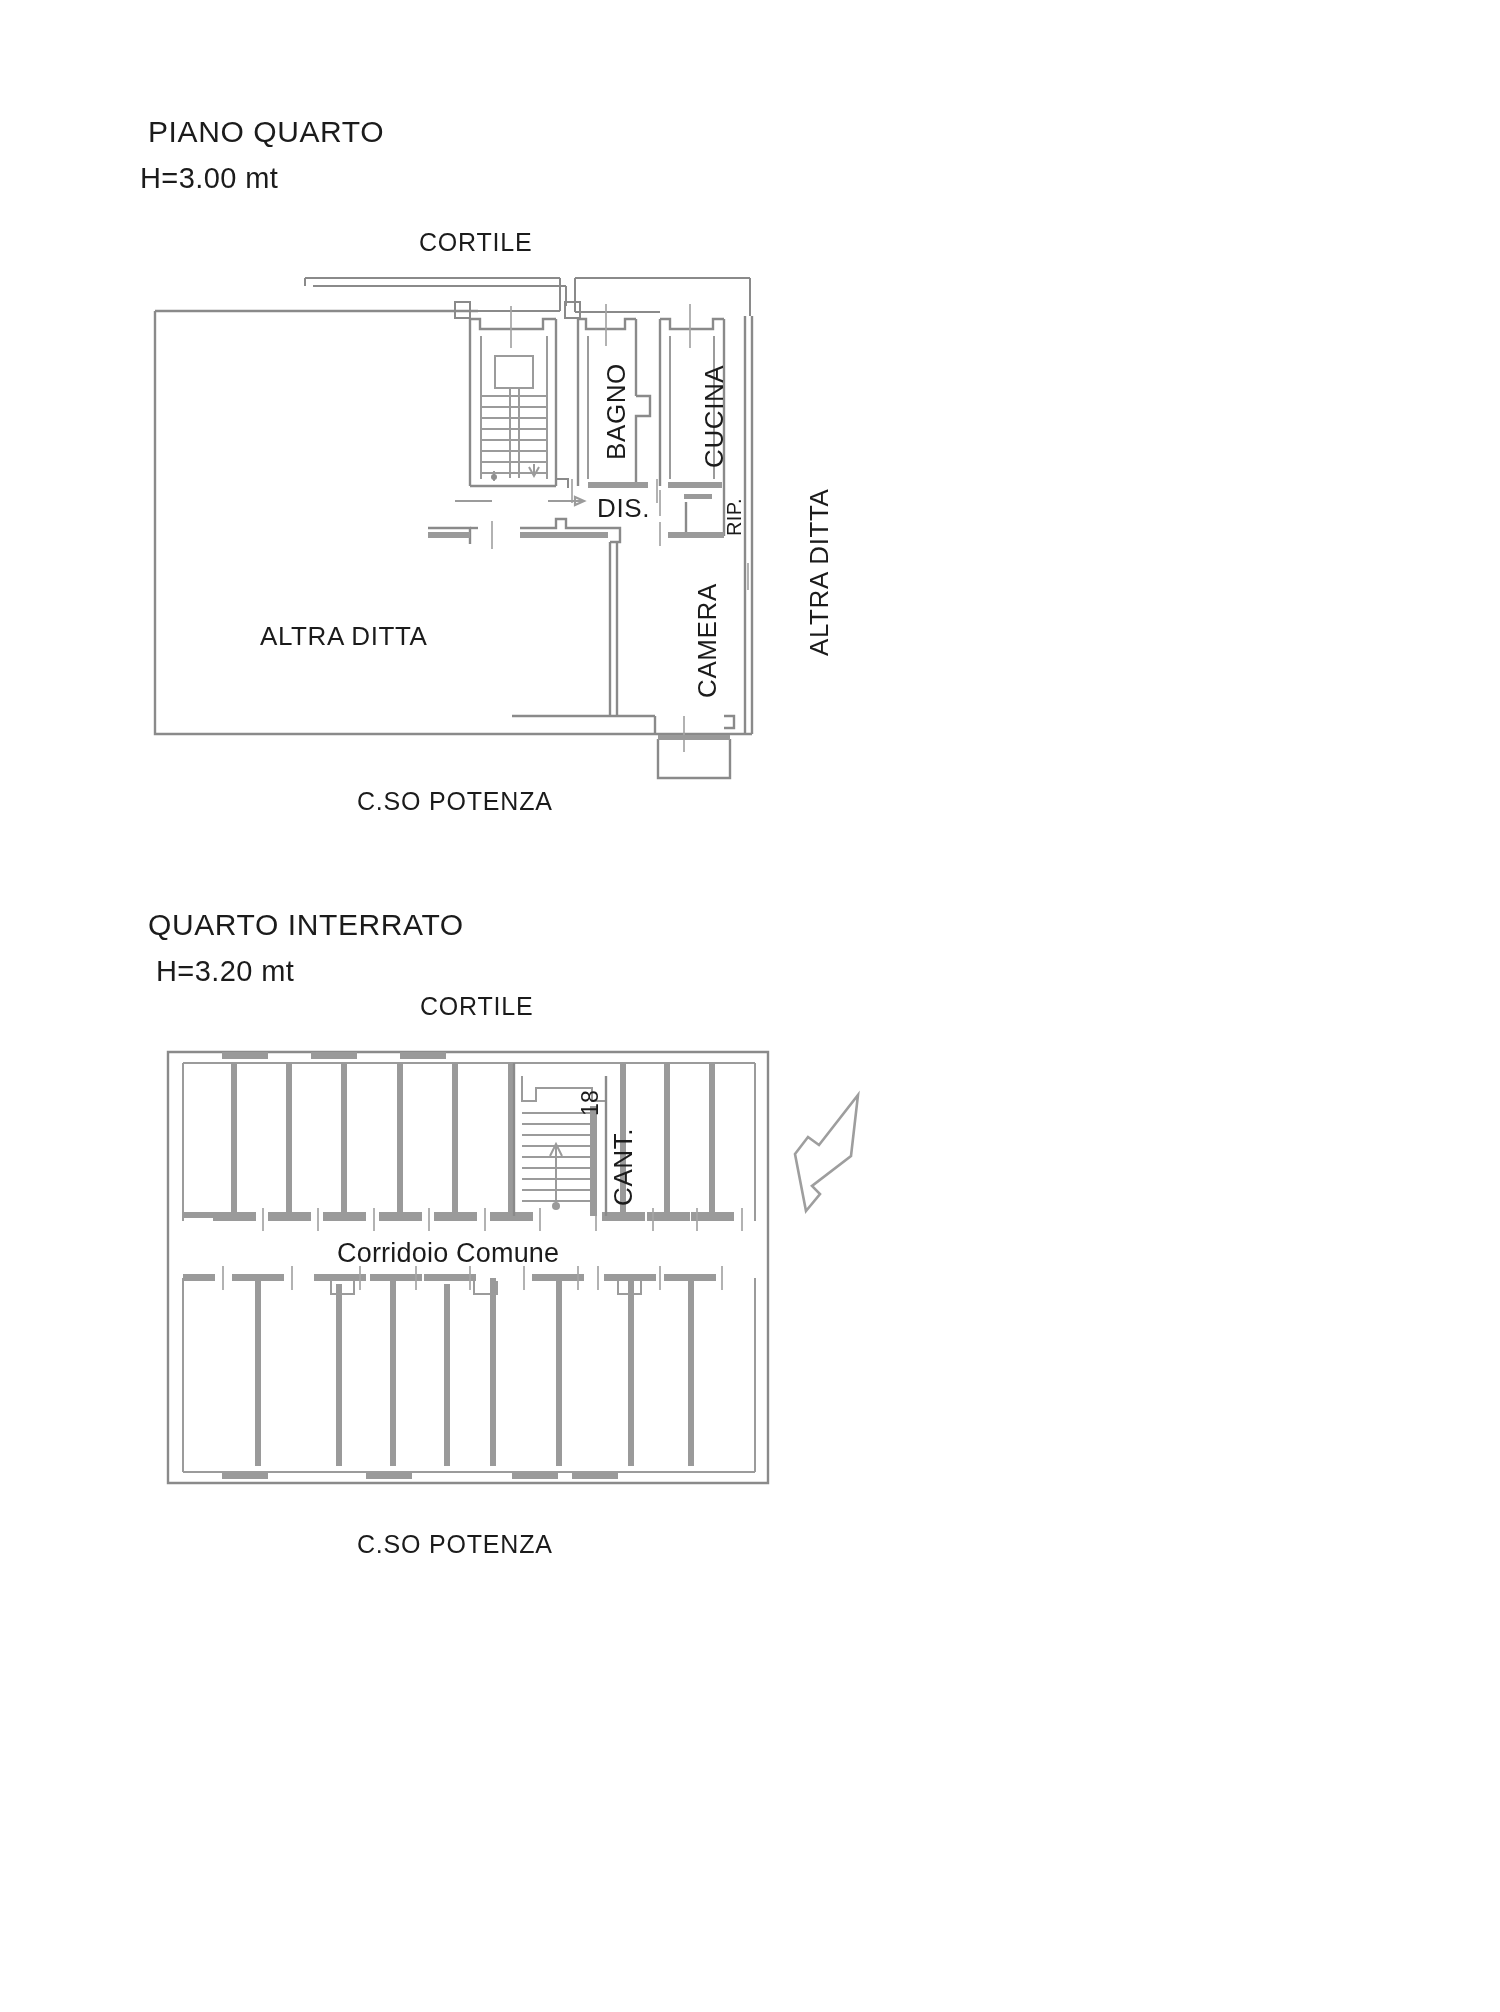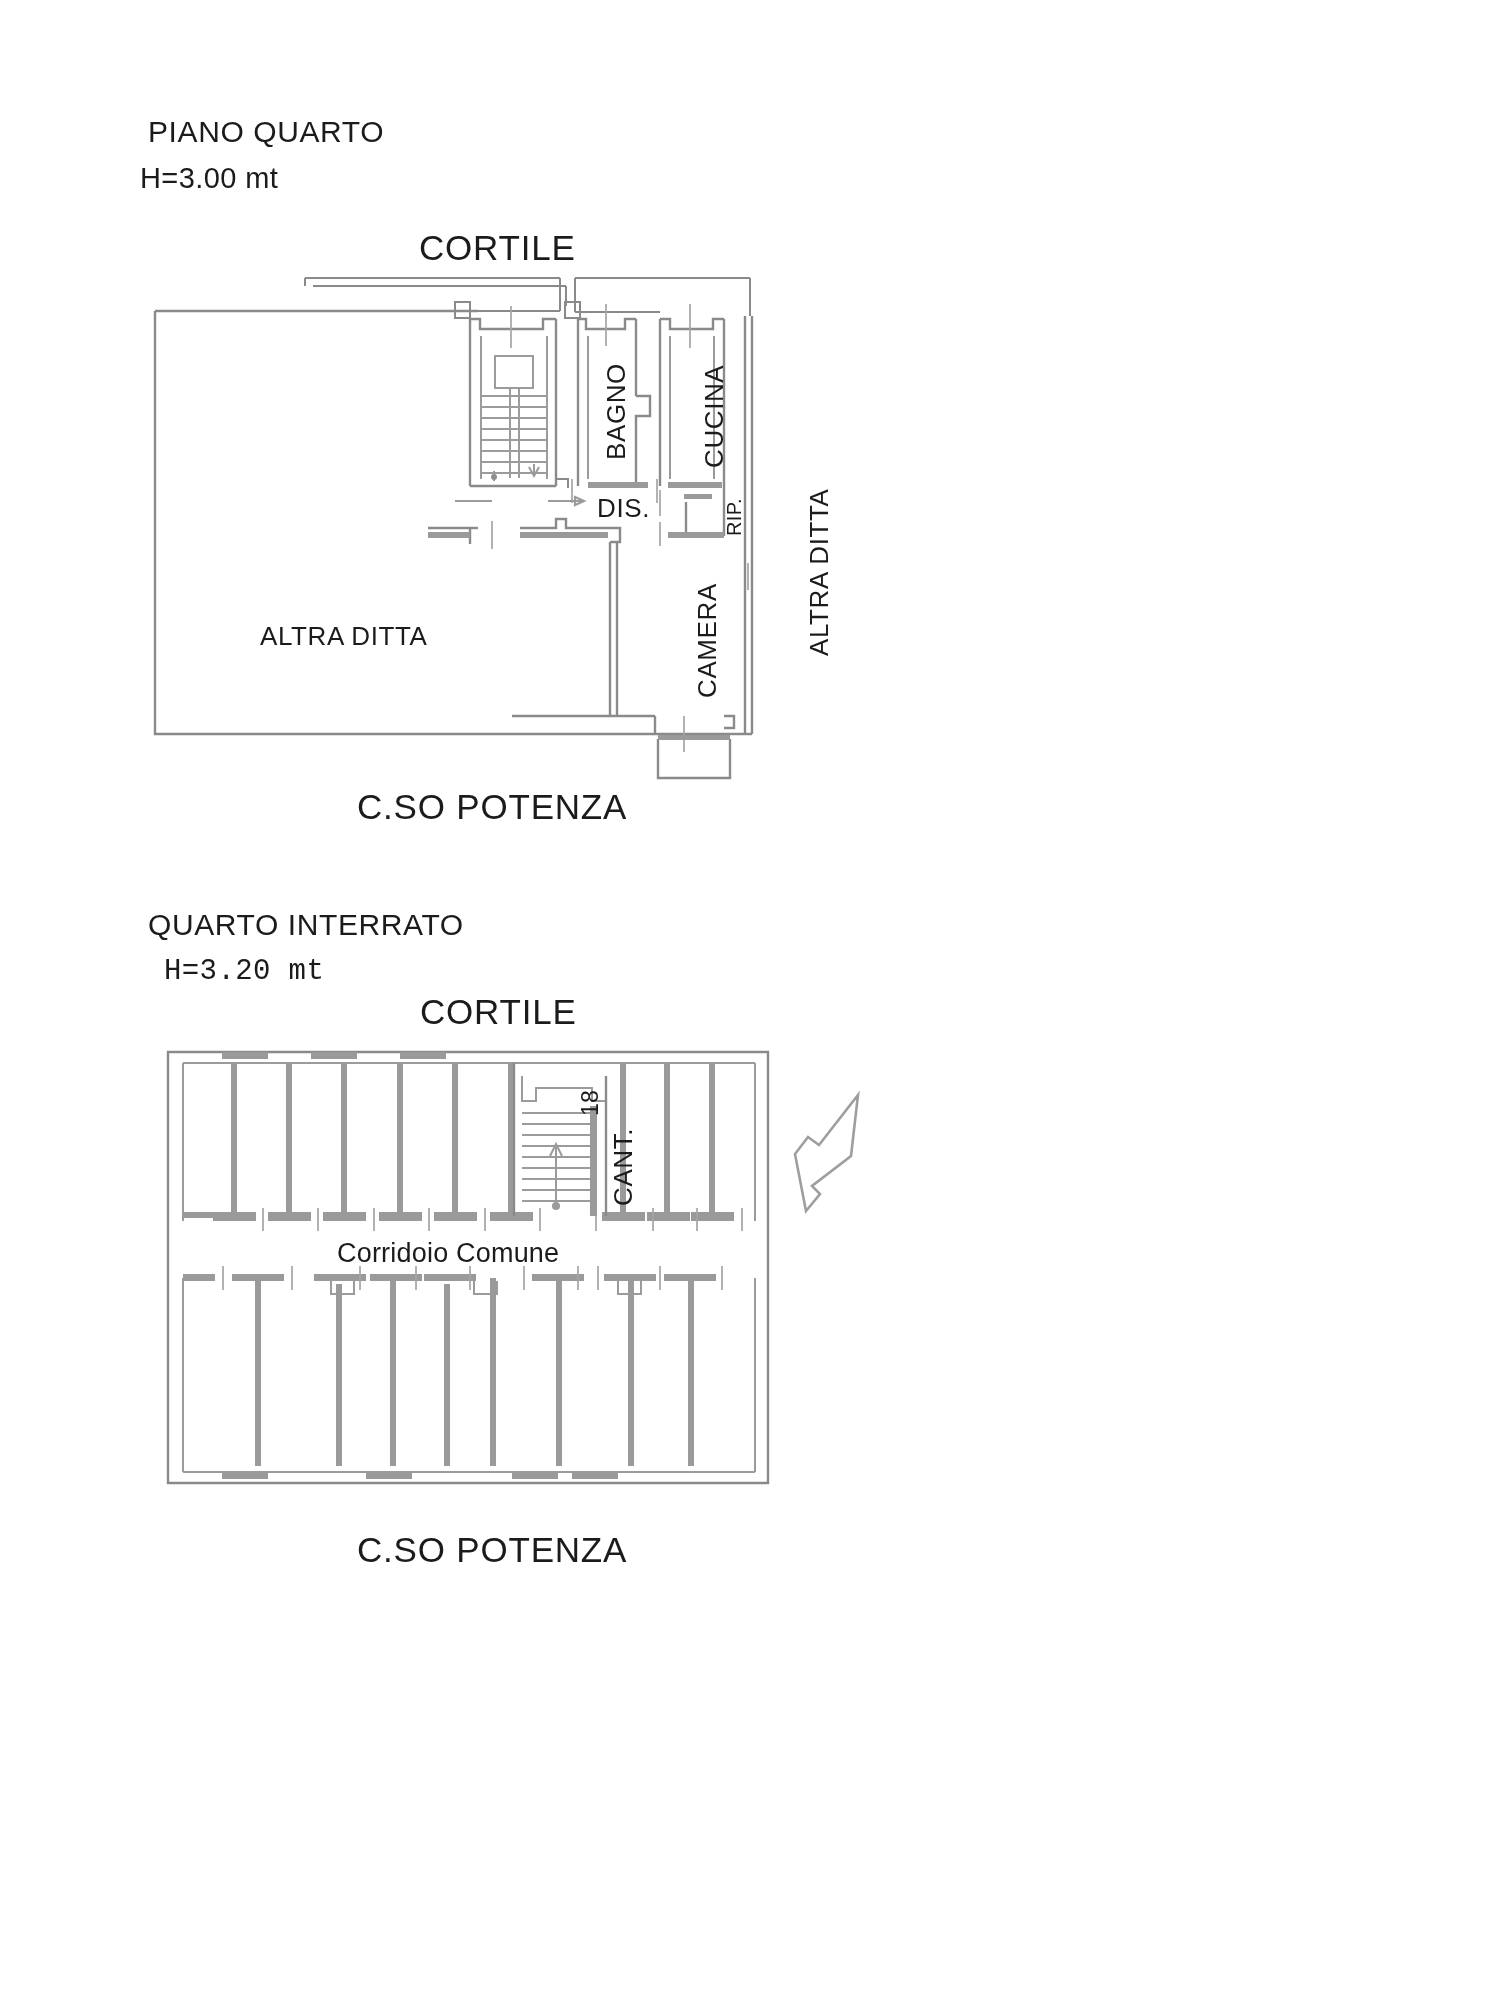--- a/index.html
+++ b/index.html
@@ -31,21 +31,21 @@
   }
   .t-title {
     font-size: 30px;
     letter-spacing: 0.6px;
   }
   .t-sub {
     font-size: 29px;
     letter-spacing: 0.4px;
   }
   .t-street {
-    font-size: 35px;
+    font-size: 25px;
     letter-spacing: 0.8px;
   }
   .t-room {
     font-size: 26px;
     letter-spacing: 0.6px;
   }
   .t-room-sm {
     font-size: 20px;
     letter-spacing: 0.4px;
   }
@@ -210,21 +210,21 @@
   <div class="txt t-room rot90" style="left:804px; top:640px;">ALTRA DITTA</div>
 
   <div class="txt t-street" style="left:357px; top:771px;">C.SO POTENZA</div>
 
   <svg class="plan" width="1500" height="2012" viewBox="0 0 1500 2012">
     <path class="northarrow" d="M 806,1195 L 820,1178 L 812,1170 L 851,1140 L 858,1079 L 819,1129 L 808,1121 L 795,1138 Z"></path>
   </svg>
 
   <div class="txt t-title" style="left:148px; top:892px;">QUARTO INTERRATO</div>
 
-  <div class="txt t-sub" style="left:164px; top:939px;font-family:Liberation Mono, monospace;">H=3.20 mt</div>
+  <div class="txt t-sub" style="left:156px; top:939px;">H=3.20 mt</div>
 
   <div class="txt t-street" style="left:420px; top:976px;">CORTILE</div>
 
   <svg class="plan" width="1500" height="2012" viewBox="0 0 1500 2012">
 
     <path class="w" d="M 168,1036 L 768,1036 L 768,1467 L 168,1467 Z"></path>
 
     <path class="wthin" d="M 183,1047 L 183,1205"></path>
     <path class="wthin" d="M 755,1047 L 755,1205"></path>
     <path class="wthin" d="M 183,1047 L 755,1047"></path>

